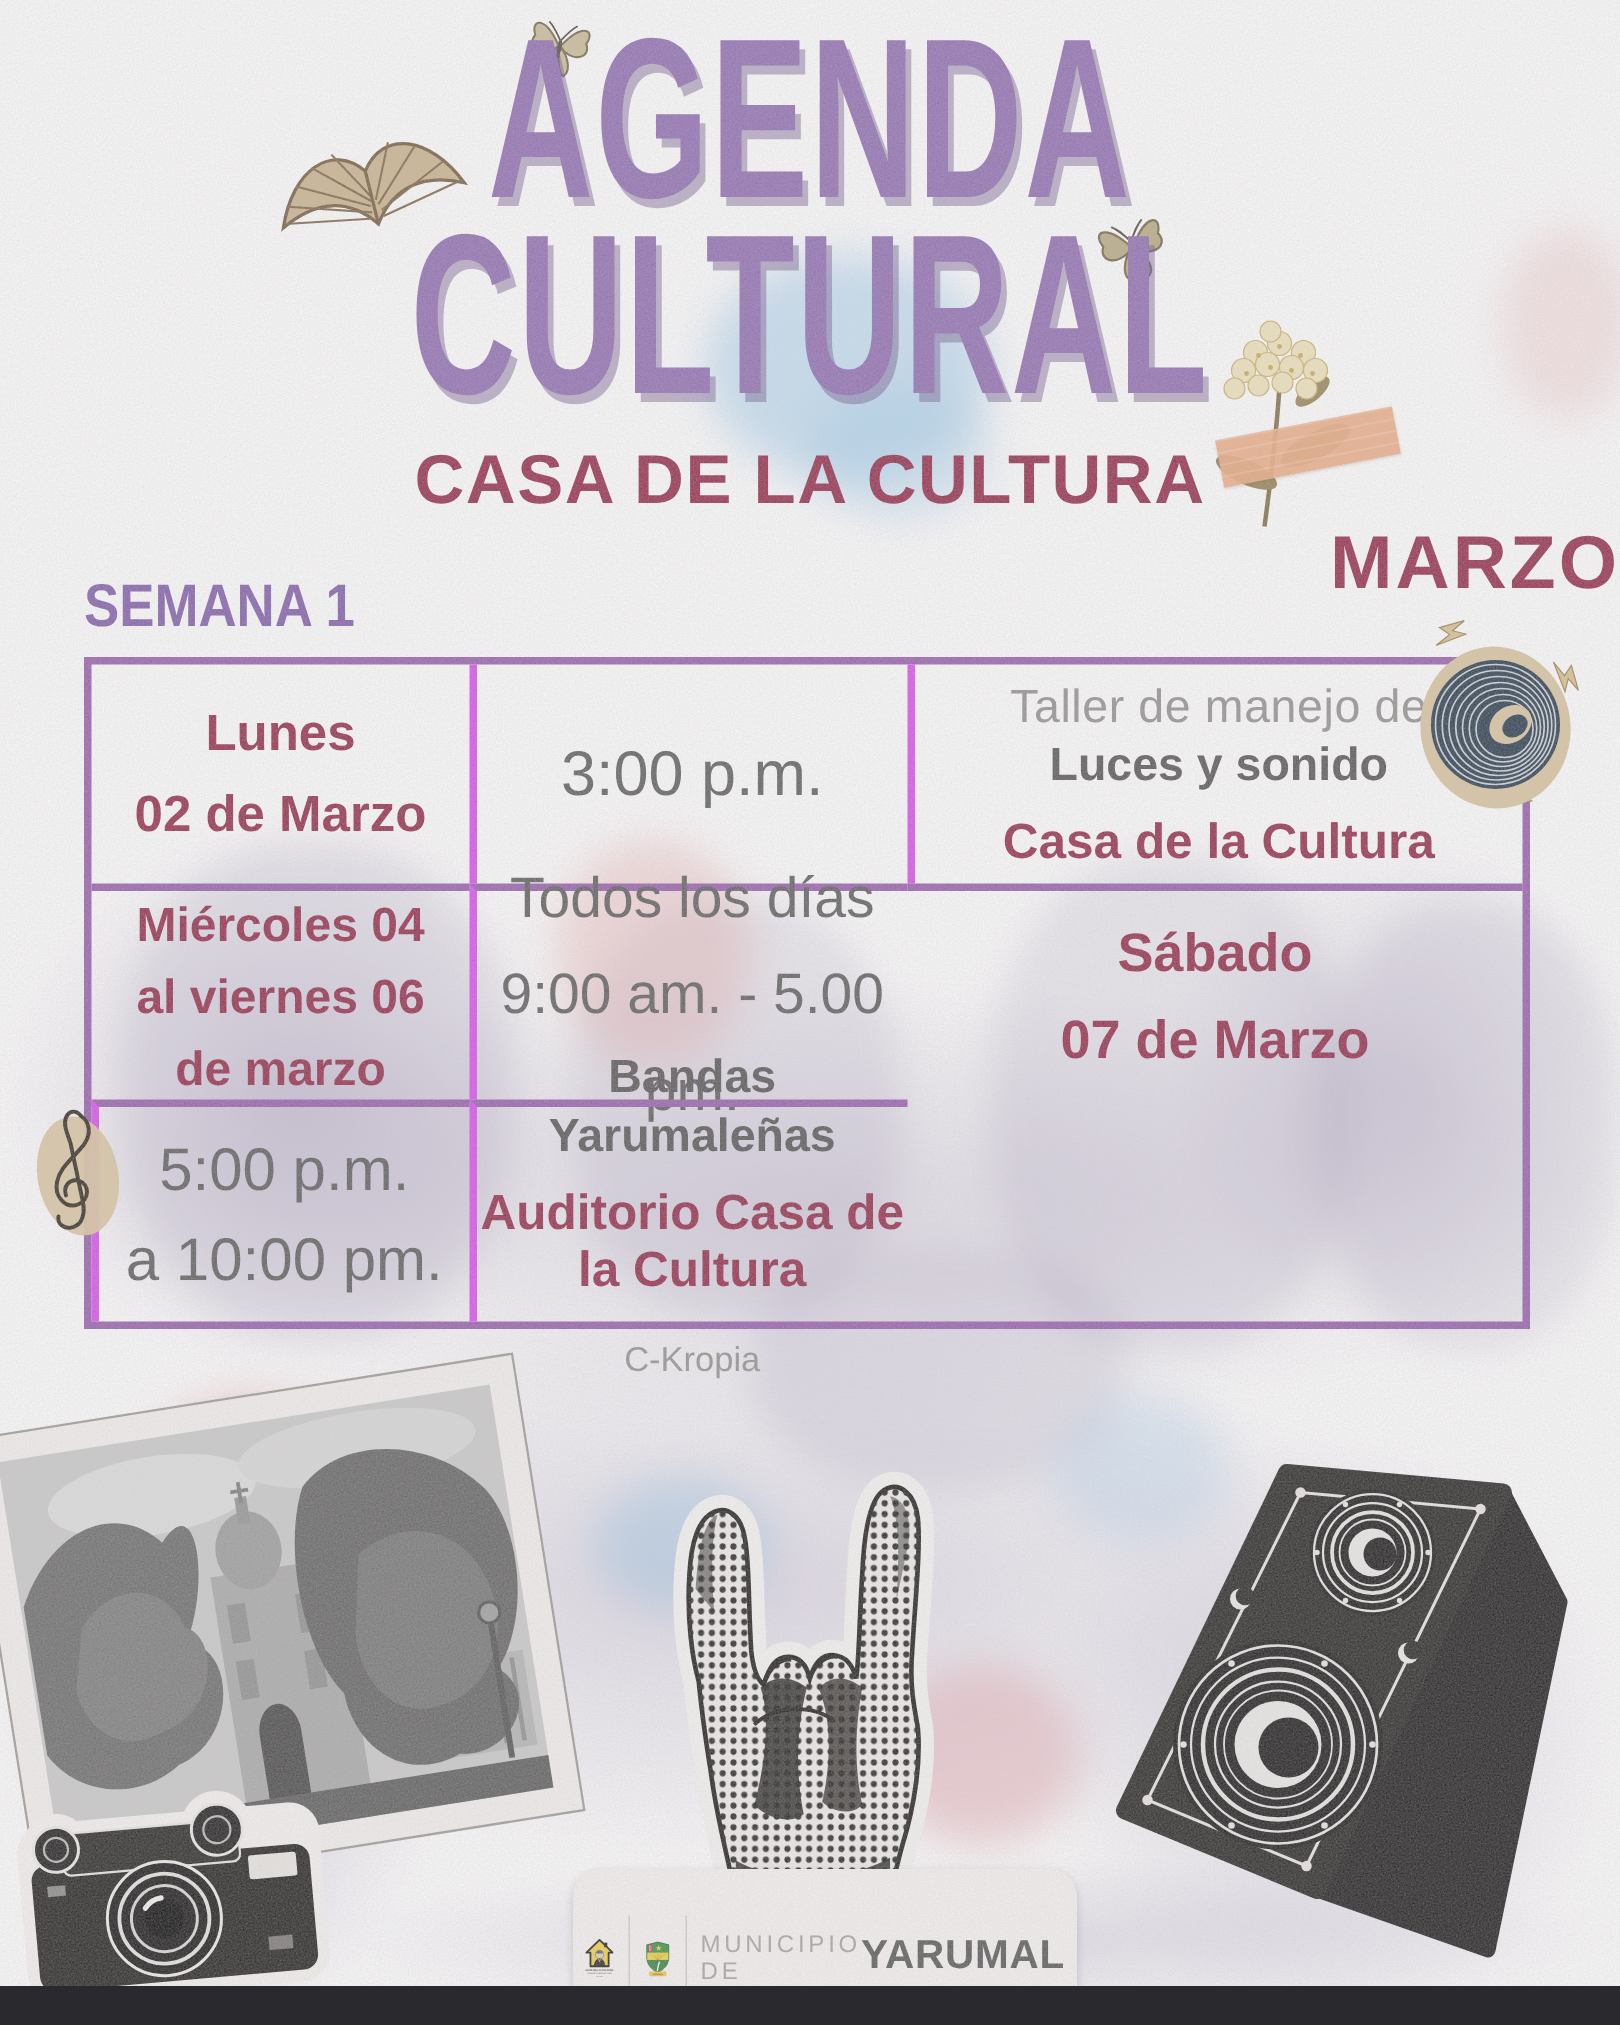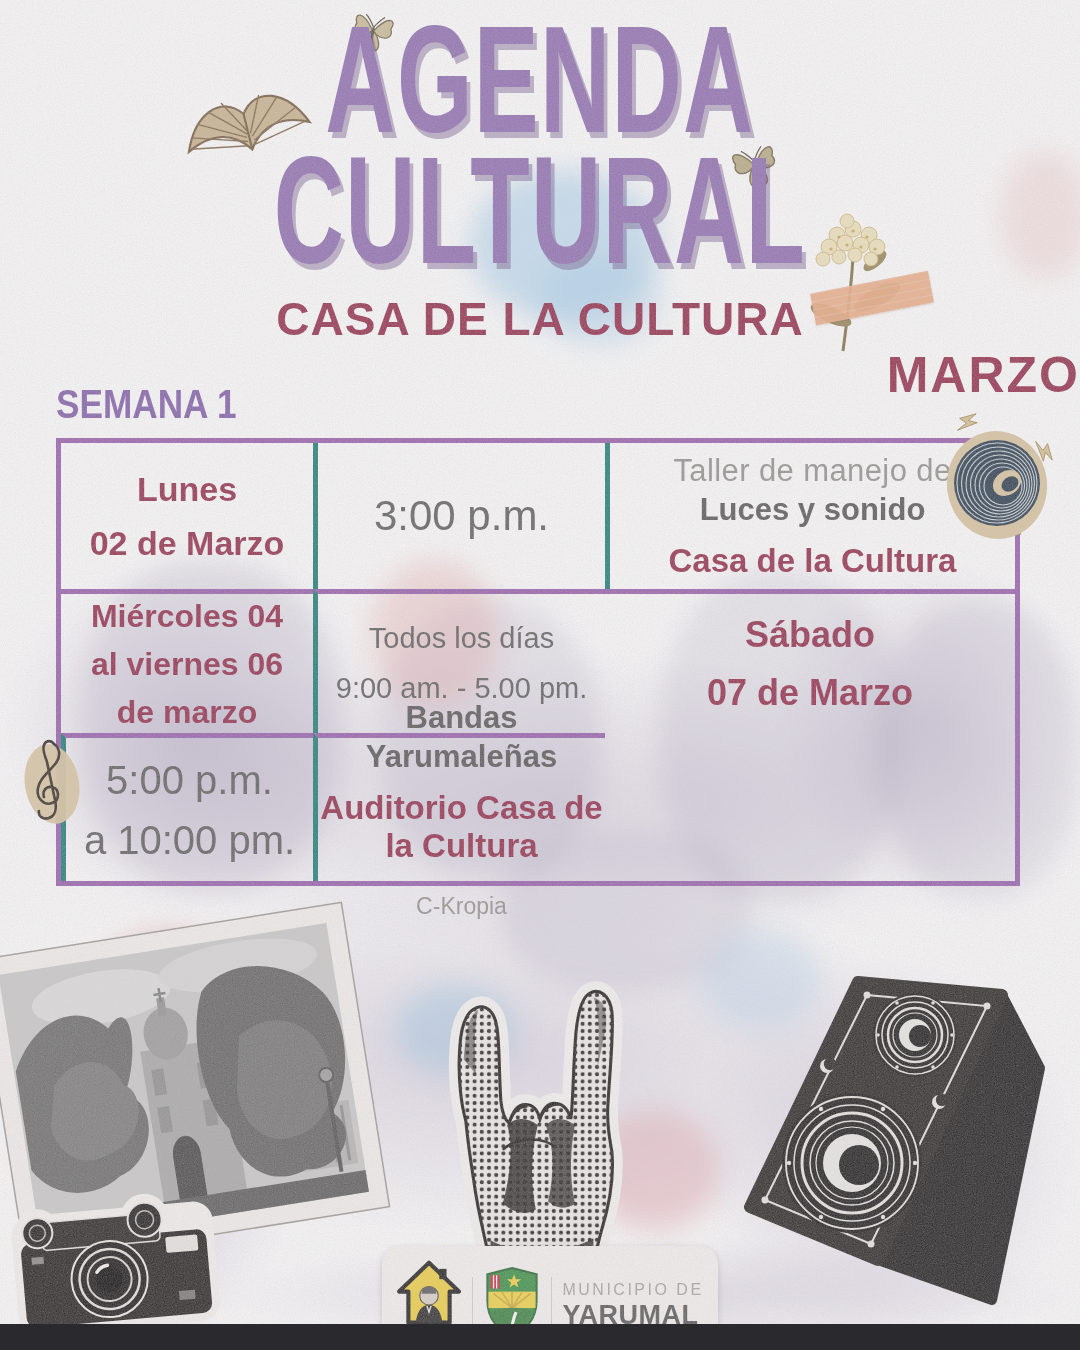--- a/index.html
+++ b/index.html
@@ -29,41 +29,41 @@
     color:#8e2140;letter-spacing:1px;z-index:6;}
   .month{left:0;top:346px;width:1080px;text-align:right;font-size:50px;font-weight:700;
     color:#8e2140;letter-spacing:2px;z-index:6;}
   .week{left:56px;top:382px;font-size:40px;font-weight:700;color:#7c57a6;
     transform:scaleX(.88);transform-origin:0 50%;z-index:6;}
   
   .schedule{left:56px;top:438px;z-index:10;display:grid;
     grid-template-columns:252px 292px 410px;grid-template-rows:146px 144px 148px;
     border:5px solid #9257a9;}
   .cell{display:flex;flex-direction:column;justify-content:center;align-items:center;
-    text-align:center;border-left:5px solid #0f766e;border-top:5px solid #9257a9;}
+    text-align:center;border-left:5px solid #d946ef;border-top:5px solid #9257a9;}
   .cell.c0{border-left:none;}
   .cell.r0{border-top:none;}
   .date{color:#8e2140;font-weight:700;}
   .r0 .date{font-size:34px;line-height:1.6;}
   .r1 .date{font-size:32px;line-height:1.5;}
   .r2 .date{font-size:36px;line-height:1.6;}
   .time{color:#565656;font-weight:400;}
   .r0 .time{font-size:42px;}
-  .r1 .time{font-size:29px;line-height:1.7;}
+  .r1 .time{font-size:38px;line-height:1.7;}
   .r2 .time{font-size:40px;line-height:1.5;}
   .ev-light{color:#8f8d8b;font-size:31px;font-weight:400;letter-spacing:.4px;line-height:1.25;}
   .ev-bold{color:#4e4d4c;font-size:31px;font-weight:700;line-height:1.25;}
   .ev-red{color:#8e2140;font-size:33px;font-weight:700;margin-top:12px;}
   .ev-small{color:#8f8d8b;font-size:23px;font-weight:400;margin-top:28px;}
   
   .footer-card{left:382px;top:1246px;width:320px;height:120px;background:#f6f4f1;
     border-radius:18px;z-index:30;display:flex;align-items:center;justify-content:center;
     gap:10px;box-shadow:0 2px 6px rgba(60,50,70,.25);padding:0 8px;}
   .fdiv{width:1px;height:58px;background:#cfccc9;}
-  .muni{display:flex;flex-direction:column;line-height:1.15;}
+  .muni{display:flex;flex-direction:row;line-height:1.15;}
   .muni-label{font-size:16px;color:#a2a09e;letter-spacing:2.5px;font-weight:400;}
   .muni-name{font-size:27px;color:#4f4f4f;font-weight:700;letter-spacing:.5px;}
   .noise{position:absolute;inset:0;z-index:80;pointer-events:none;opacity:.5;}
   svg{display:block;}
 </style>
 </head>
 <body>
 
 <div class="poster">
 

